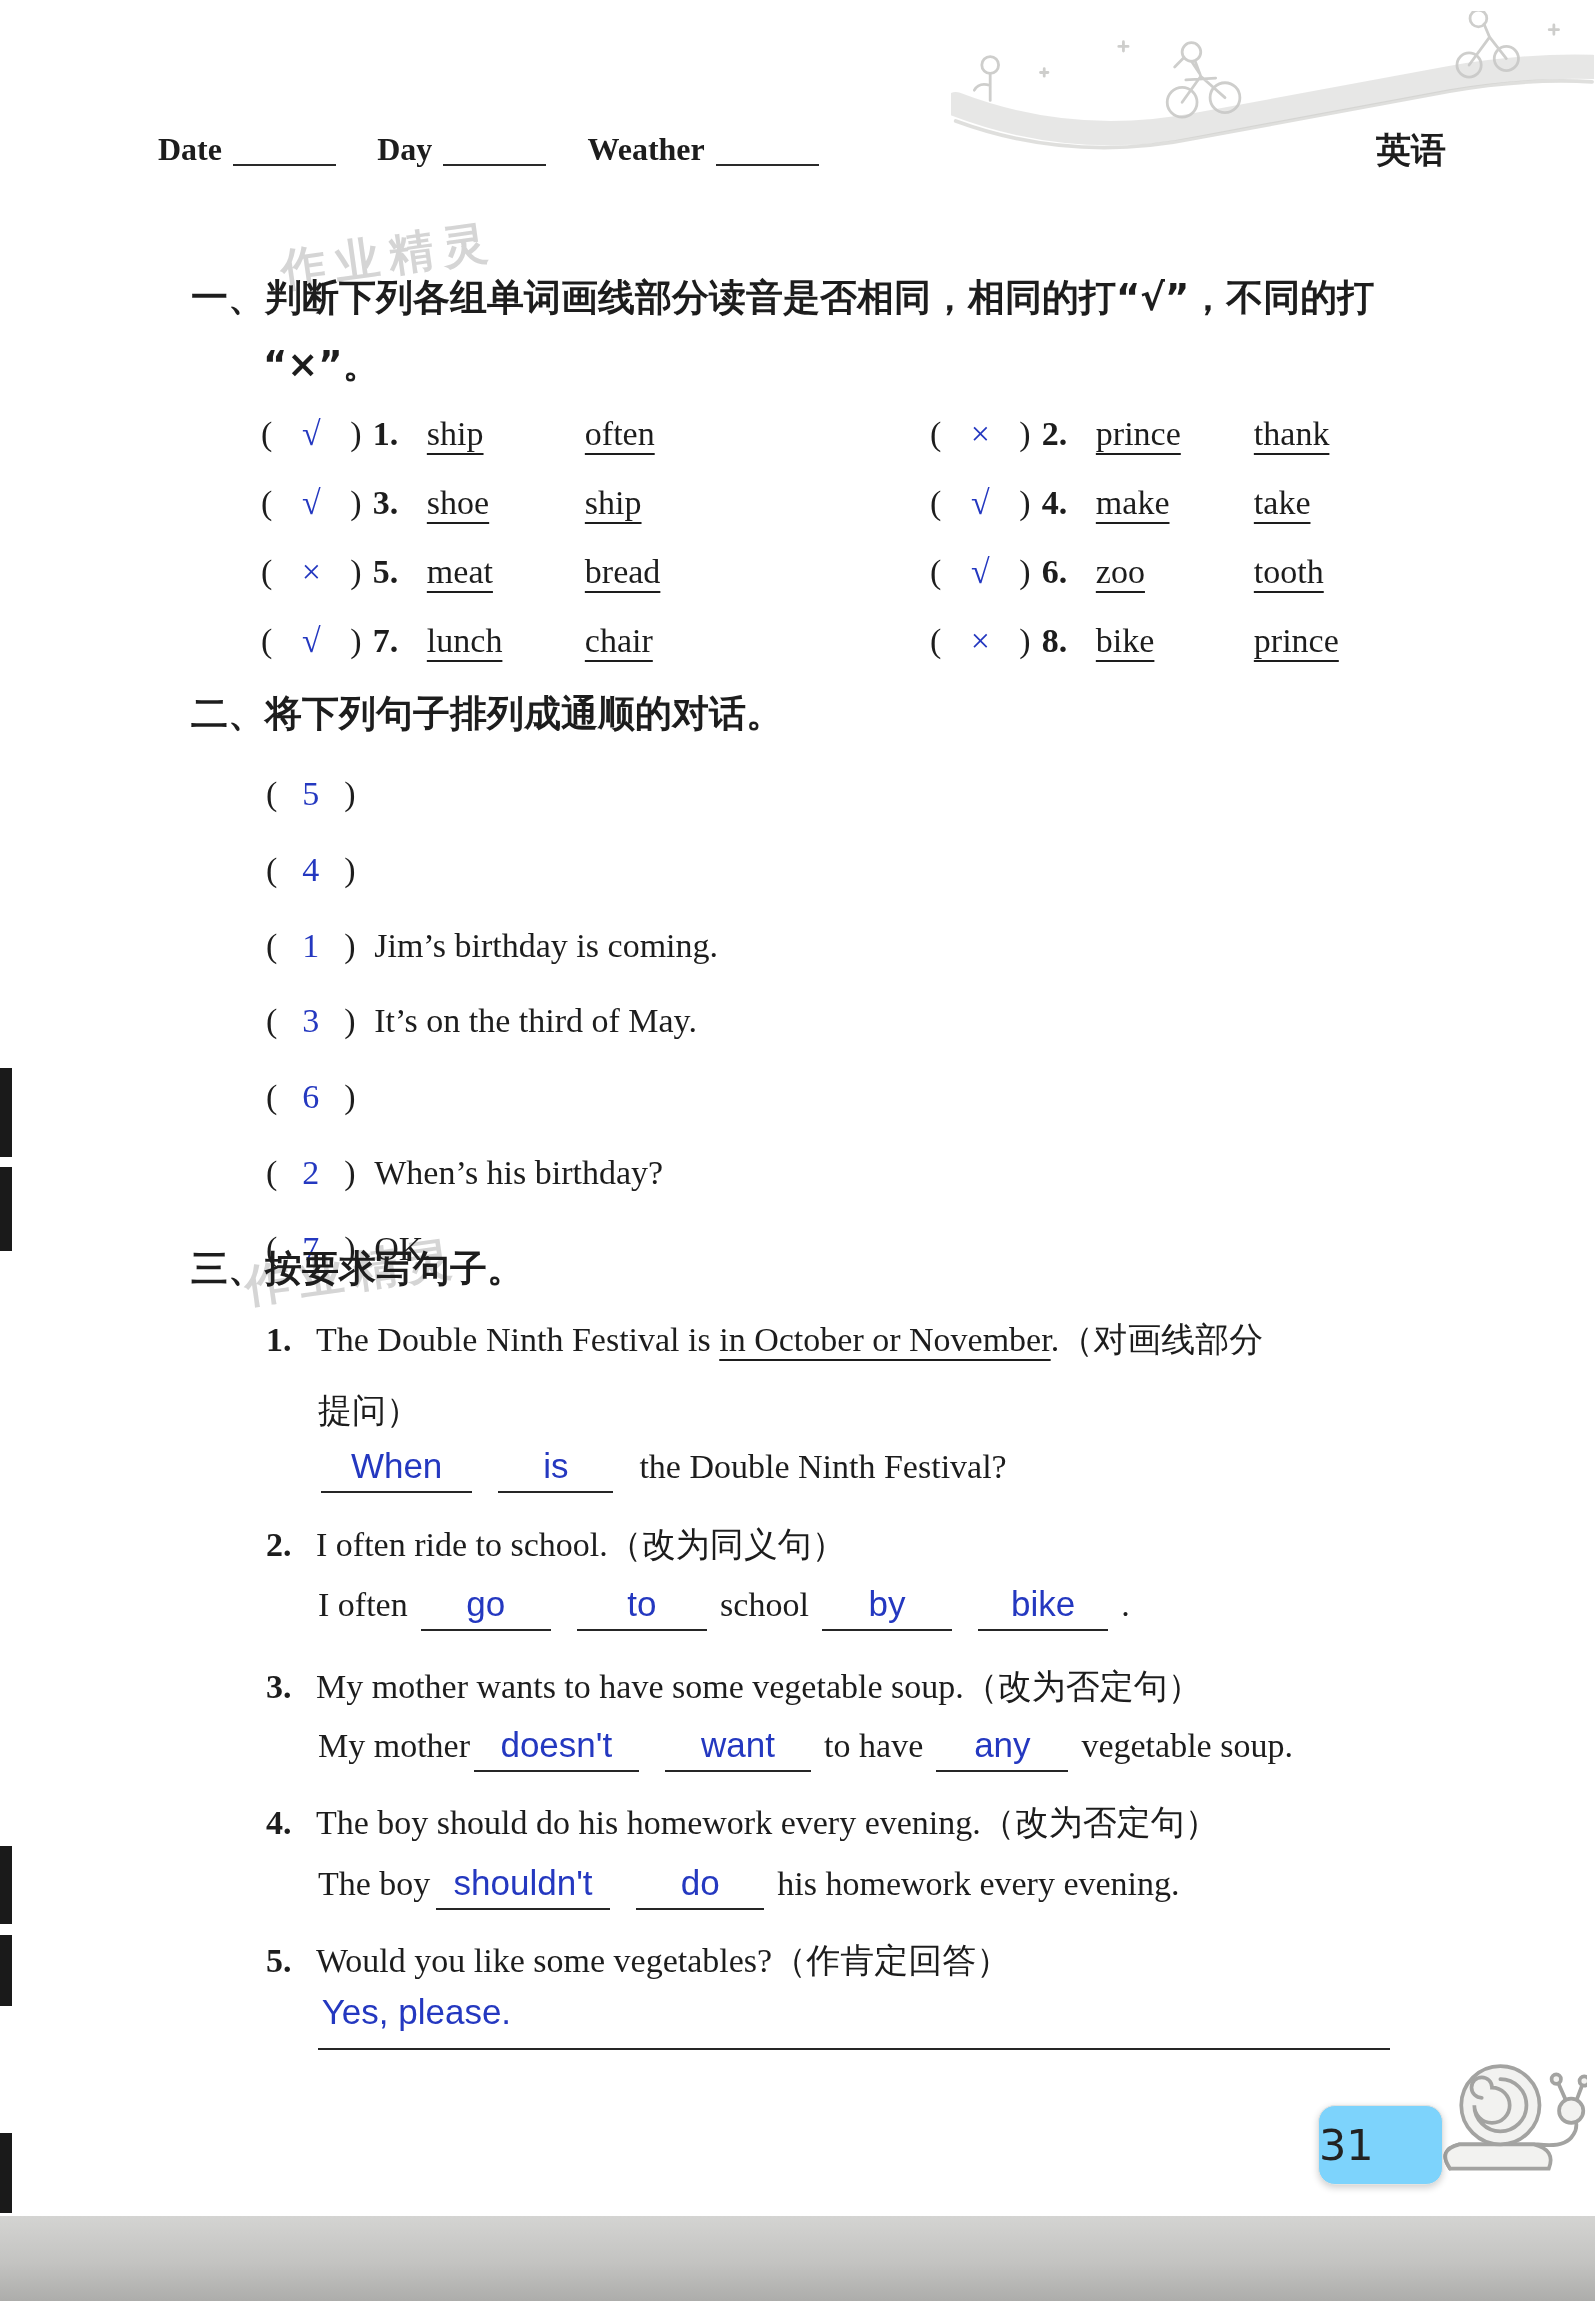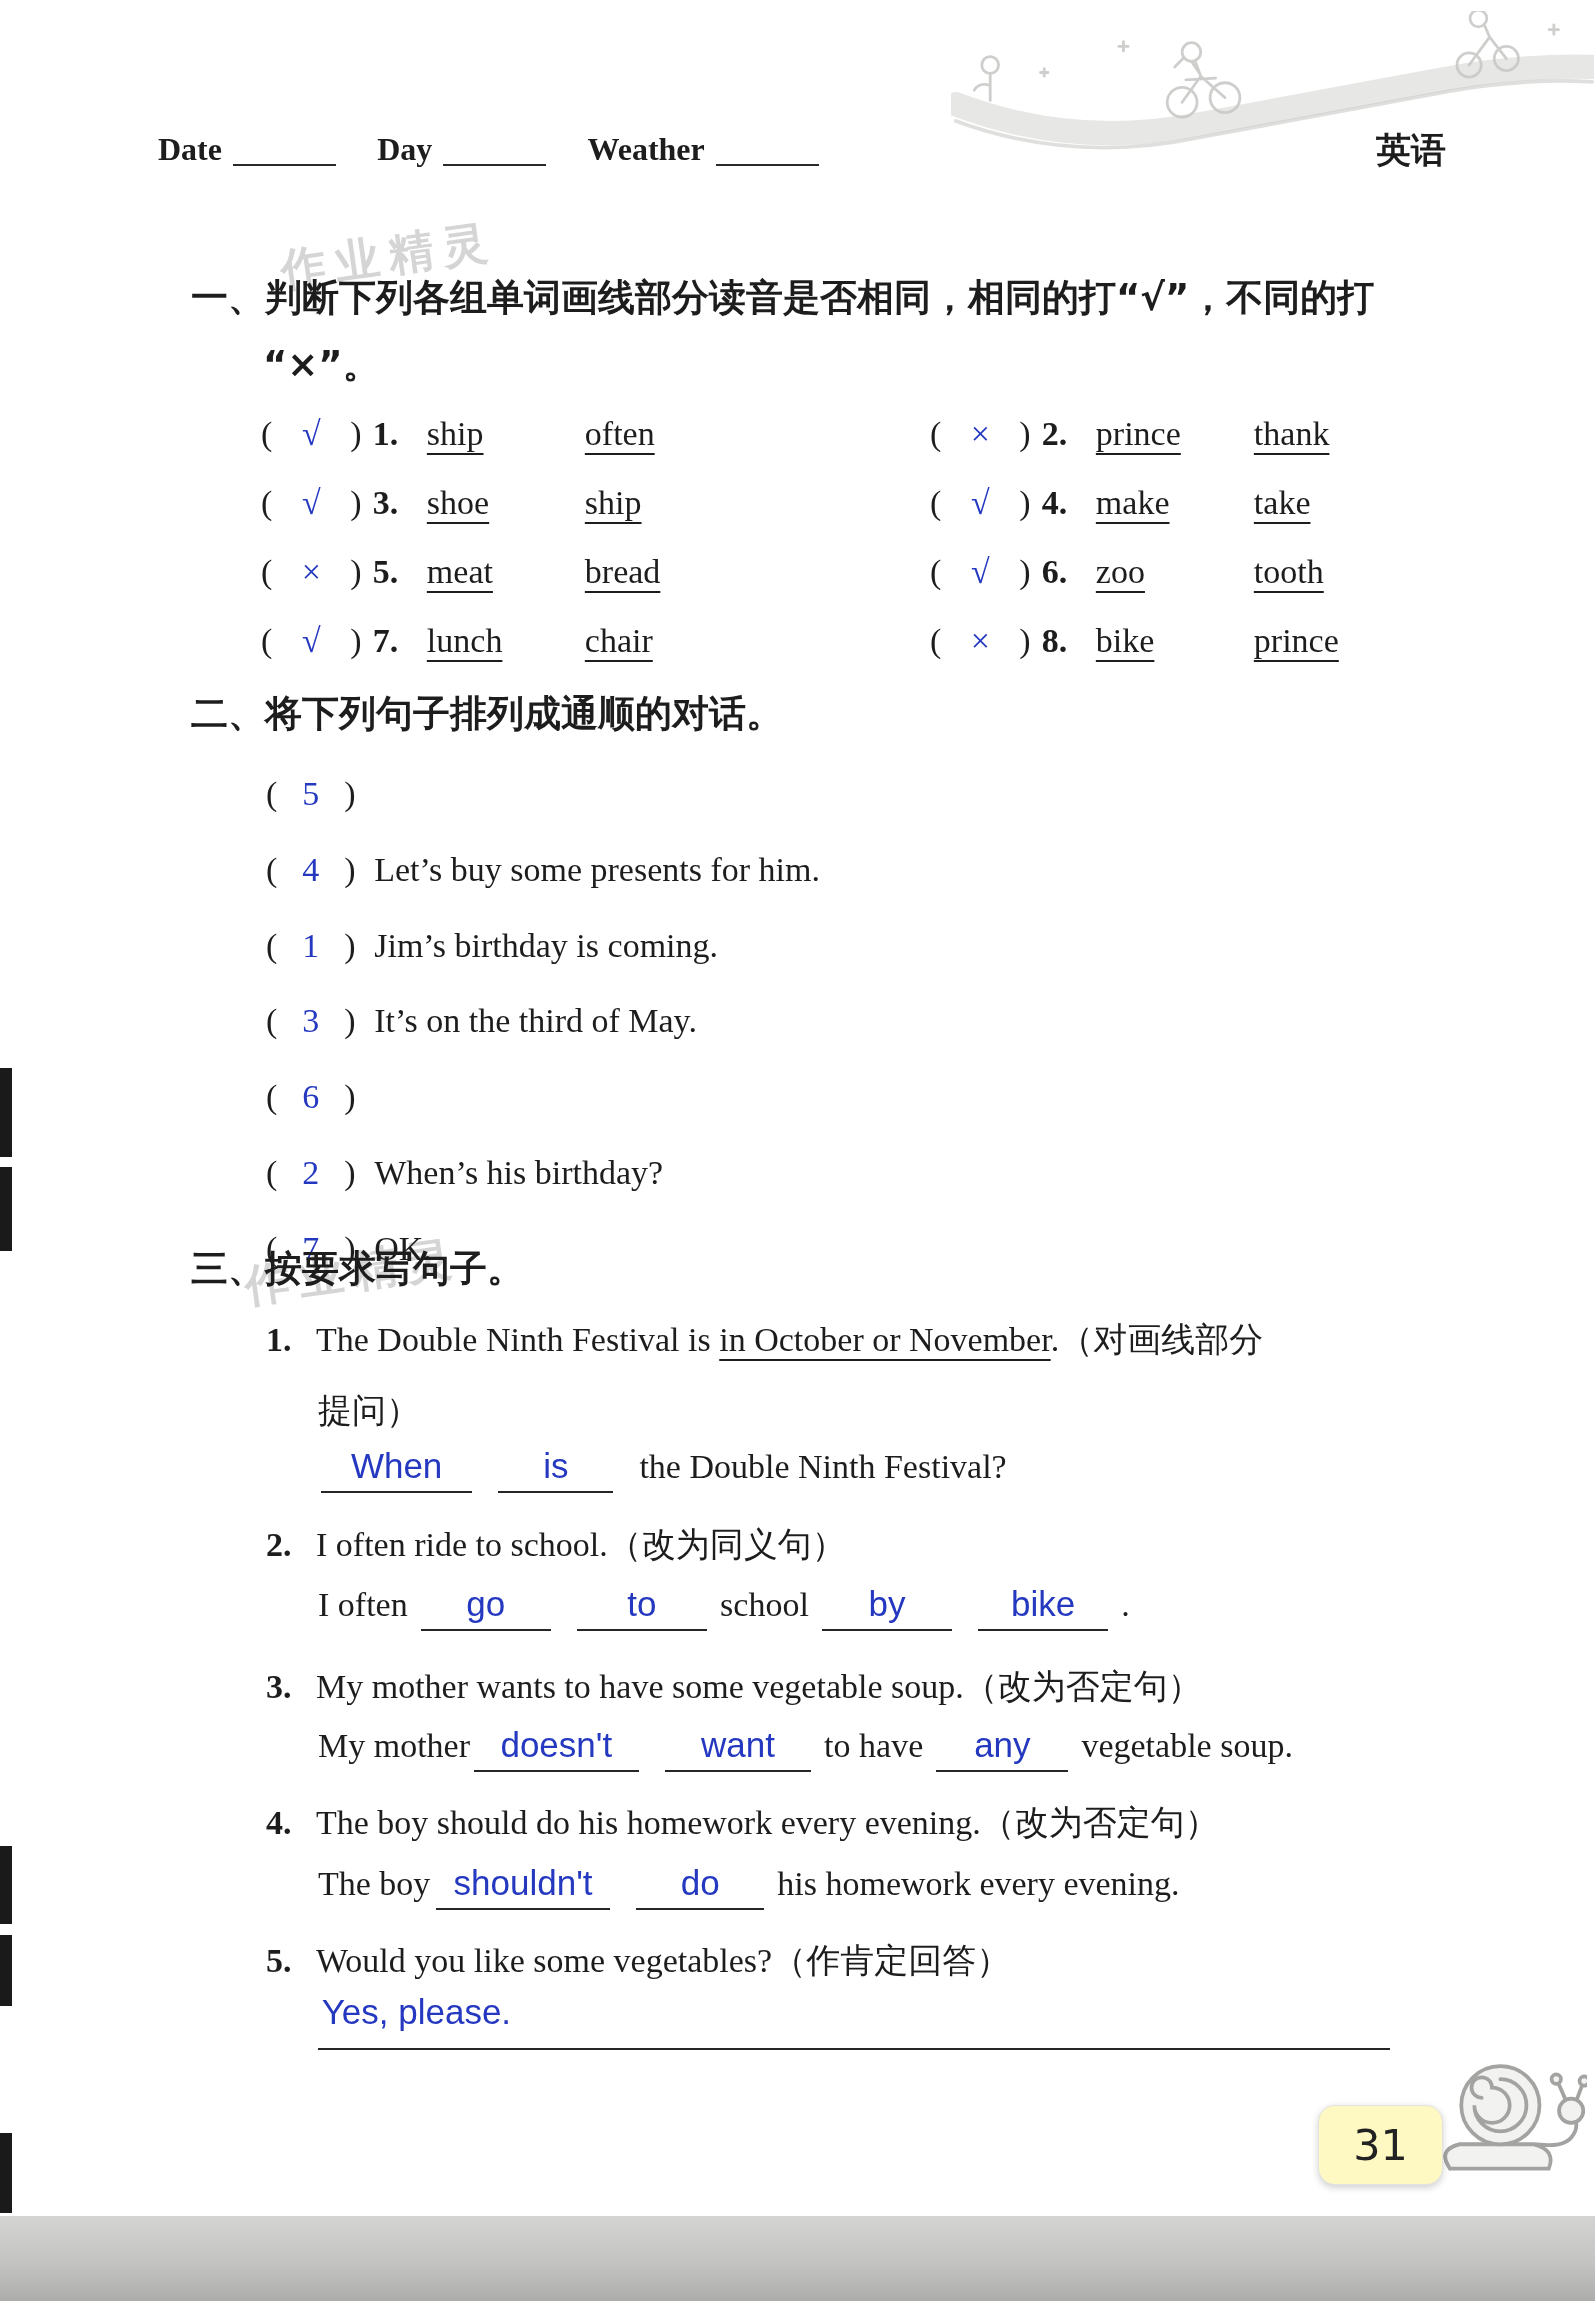--- a/index.html
+++ b/index.html
@@ -50,23 +50,23 @@
     font-family:"Liberation Sans","DejaVu Sans",sans-serif;font-size:35px;color:#2438c0;
   }
 
   .edge-mark{position:absolute;left:0;width:12px;background:#1a1a1a;}
 
   .bottom-band{
     position:absolute;left:0;top:2216px;width:1596px;height:86px;
     background:linear-gradient(180deg,#d4d4d2 0%,#c3c3c1 55%,#acacaa 100%);
   }
   .plate{
-    position:absolute;left:1318px;top:2105px;width:123px;height:78px;background:#fef9c3;
+    position:absolute;left:1318px;top:2105px;width:123px;height:78px;background:#7dd3fc;
     border-radius:17px;border:1.9px solid #e3e3e1;box-shadow:0 2.8px 7.5px rgba(0,0,0,0.18);
-    display:flex;align-items:center;justify-content:center;
+    display:flex;align-items:center;
     font-size:43px;font-family:"DejaVu Sans","Liberation Sans",sans-serif;color:#222;
   }
 </style>
 </head>
 <body>
 
 <div>
 
   <div class="abs watermark" style="left:280px;top:229px">作业精灵</div>
   <div class="abs watermark" style="left:244px;top:1245px">作业精灵</div>
@@ -182,21 +182,20 @@
   <div class="abs" style="left:266px;top:774px">
     <div class="s2-item">
       <span>(</span>
         <span class="snum blue">5</span>
         <span>)</span>
     </div>
     <div class="s2-item">
       <span>(</span>
         <span class="snum blue">4</span>
         <span>)</span>
-      <span class="stext">Let’s buy some presents for him.</span>
     </div>
     <div class="s2-item">
       <span>(</span>
         <span class="snum blue">1</span>
         <span>)</span>
       <span class="stext">Jim’s birthday is coming.</span>
     </div>
     <div class="s2-item">
       <span>(</span>
         <span class="snum blue">3</span>

